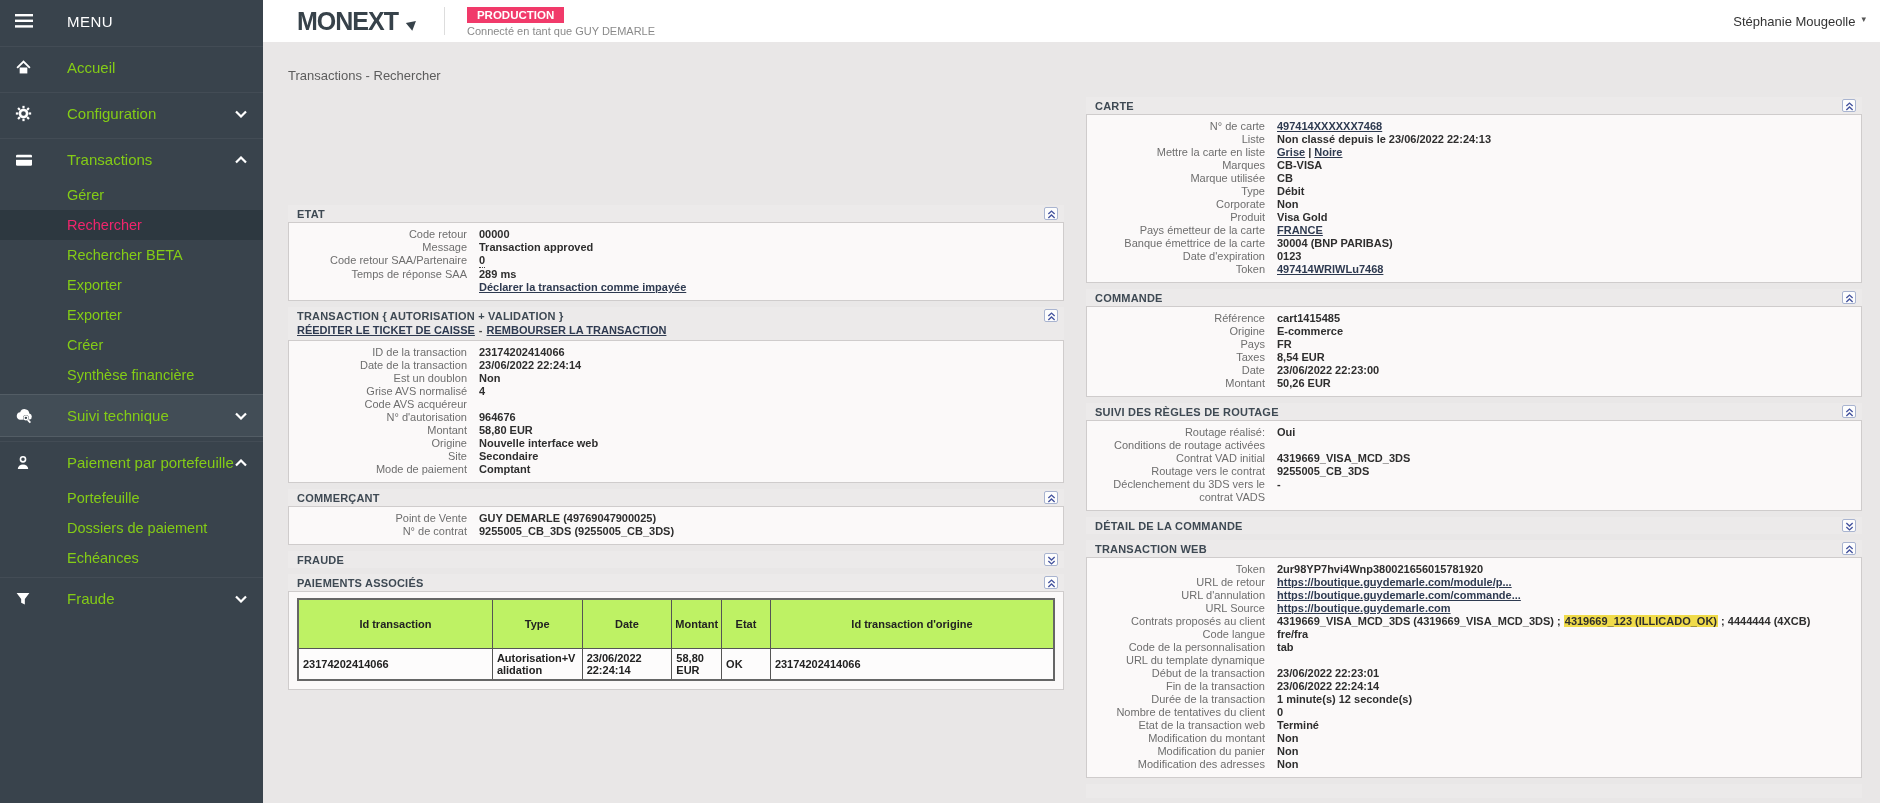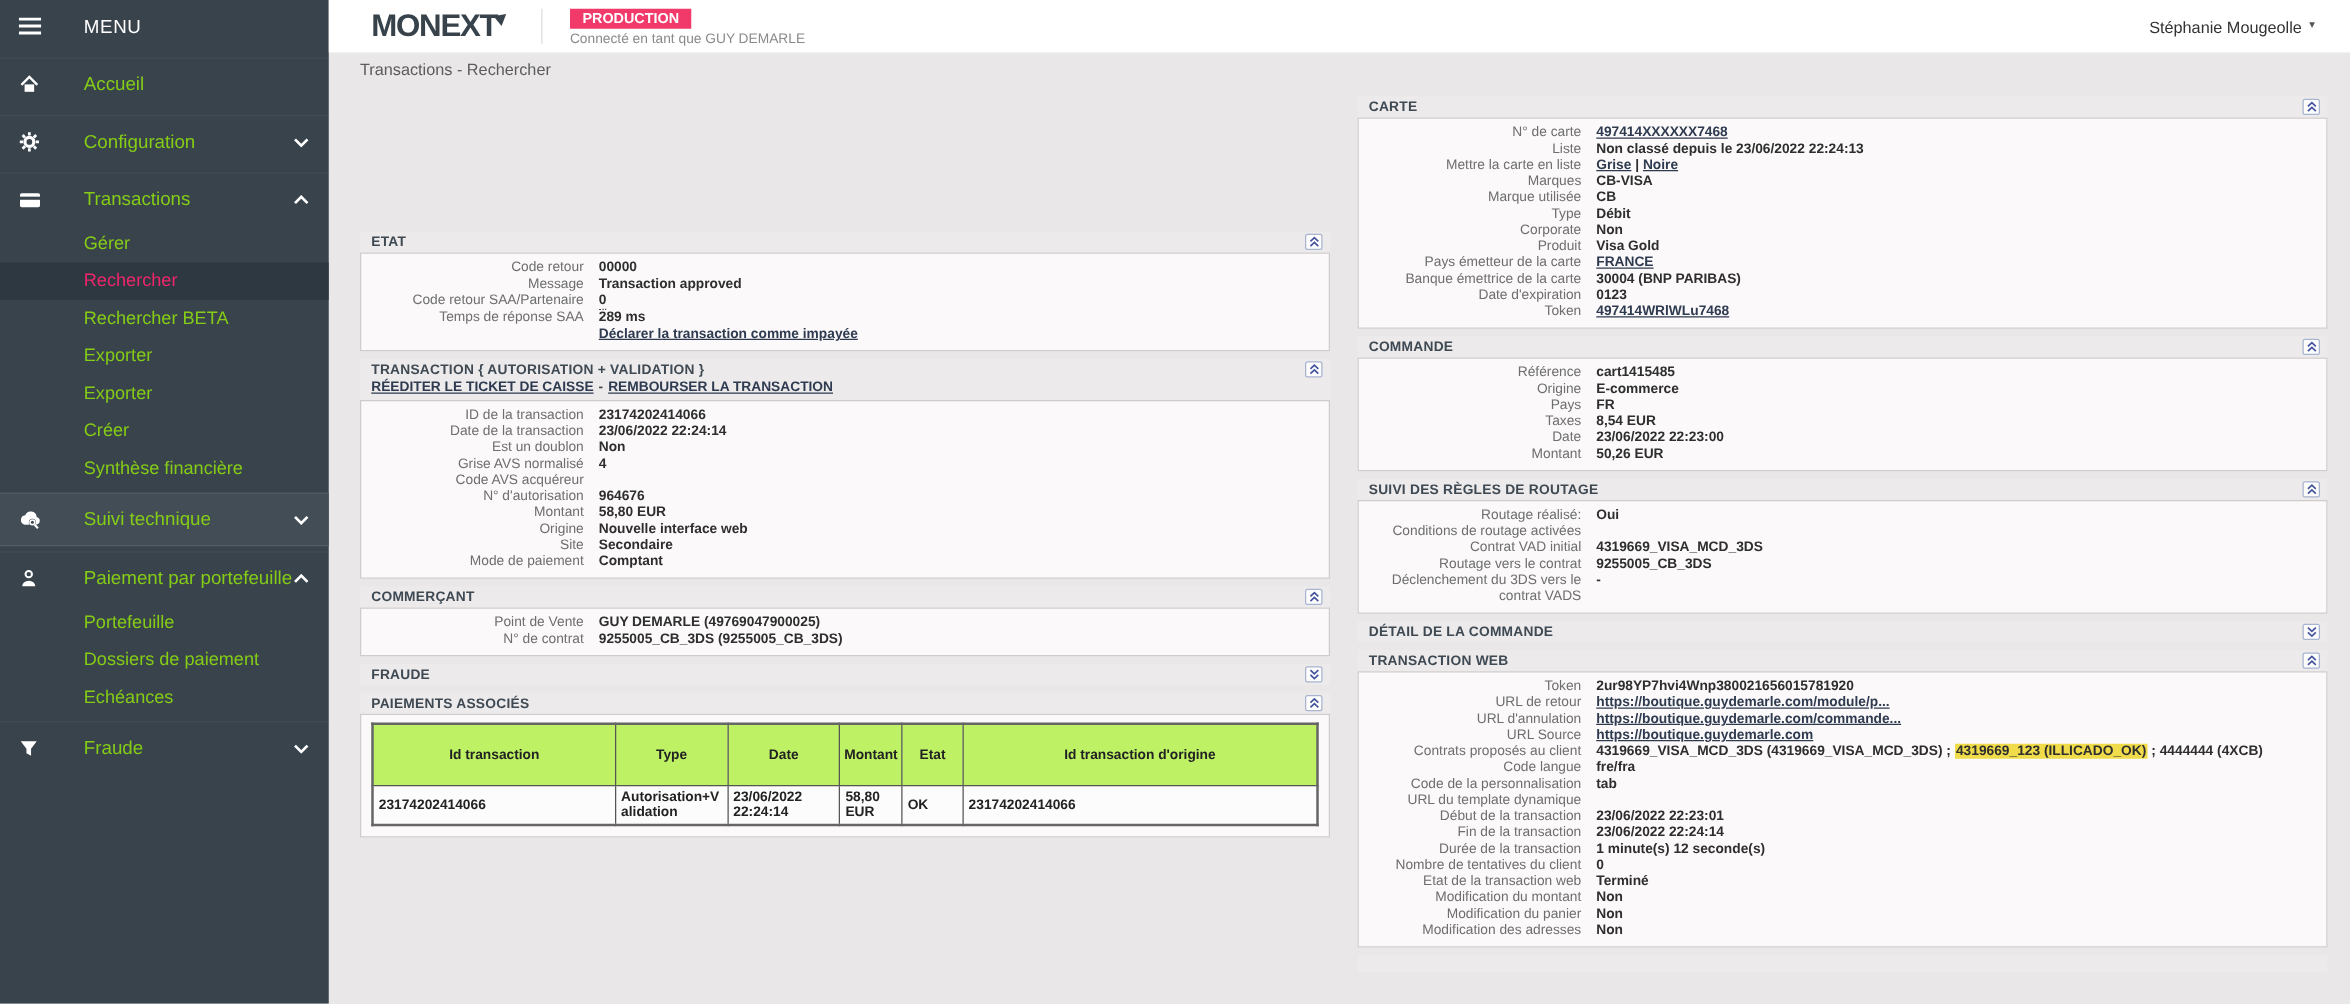--- a/index.html
+++ b/index.html
@@ -17,31 +17,31 @@
   .s-label { font-size:15px; color:#84cc16; }
   .it-sub .s-label { font-size:14.5px; }
   .s-chev { margin-left:auto; margin-right:16px; display:flex; }
   .side-item.active { background:#2D3840; }
   .side-item.active .s-label { color:#F0256C; }
   .section { background:#424D56; border-top:1px solid rgba(255,255,255,.09); border-bottom:1px solid rgba(255,255,255,.09); }
 
   
   .main { flex:1; min-width:0; }
   .topbar { height:42px; background:#FFF; display:flex; align-items:center; padding-left:34px; }
-  .logo { display:flex; align-items:center; cursor:pointer; }
+  .logo { display:flex; align-items:flex-end; cursor:pointer;gap:11px; }
   .logo-text { font-size:25px; font-weight:bold; color:#37424A; letter-spacing:-1px; }
   .logo-arrow { width:0; height:0; border-left:9px solid #37424A; border-top:5px solid transparent; border-bottom:5px solid transparent; transform:rotate(-40deg); position:relative; top:-7px; left:-1px; }
   .top-divider { width:1px; height:28px; background:#DDD; margin:0 22px 0 26px; }
   .badge { background:#F13A6A; color:#FFF; font-size:11.5px; font-weight:bold; padding:2px 10px; display:inline-block; }
   .connected { font-size:11px; color:#8A8A8A; margin-top:2px; }
-  .user { margin-left:auto; padding-right:28px; font-size:13px; color:#333; display:flex; gap:6px; cursor:pointer; }
+  .user { margin-left:auto; padding-right:14px; font-size:13px; color:#333; display:flex; gap:6px; cursor:pointer; }
   .caret { font-size:9px; color:#555; }
 
   .content { padding:6px 18px 0 25px; }
-  .breadcrumb { font-size:13px; color:#5C5C5C; margin:0 0 14px 0; }
+  .breadcrumb { font-size:13px; color:#5C5C5C; margin:20px 0 14px 0; }
   .cols { display:flex; gap:22px; align-items:center; }
   .col { flex:1 1 0; min-width:0; }
 
   
   .panel { margin-bottom:6px; }
   .p-head { background:#ECEAEA; }
   .p-head-top { display:flex; align-items:center; padding:2px 6px 2px 9px; min-height:16px; }
   .p-title { font-size:11px; font-weight:bold; color:#3E4953; letter-spacing:.2px; }
   .p-collapse { margin-left:auto; width:14px; height:13px; background:#FDFDFD; border:1px solid #A9B4D0; border-radius:2px; display:flex; align-items:center; justify-content:center; cursor:pointer; flex:none; }
   .p-actions { padding:0 9px 4px; font-size:11px; font-weight:bold; }

